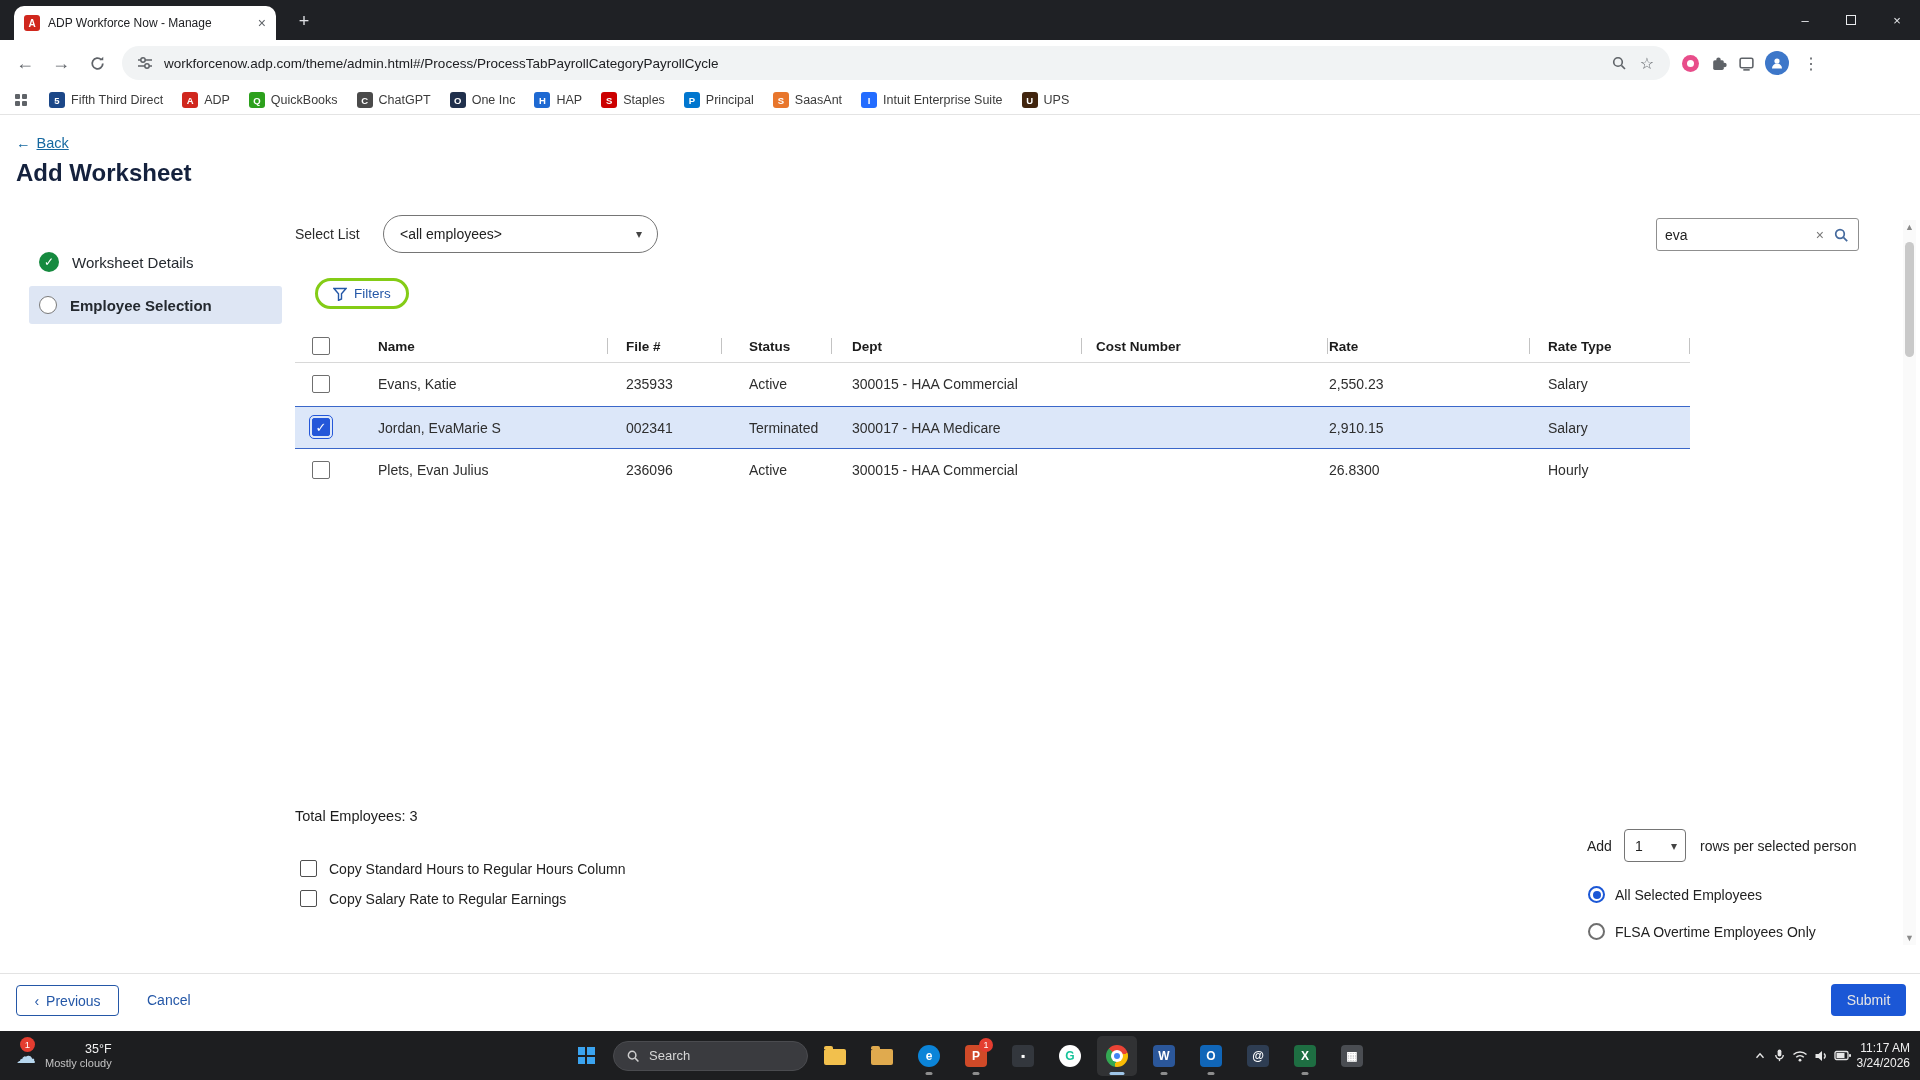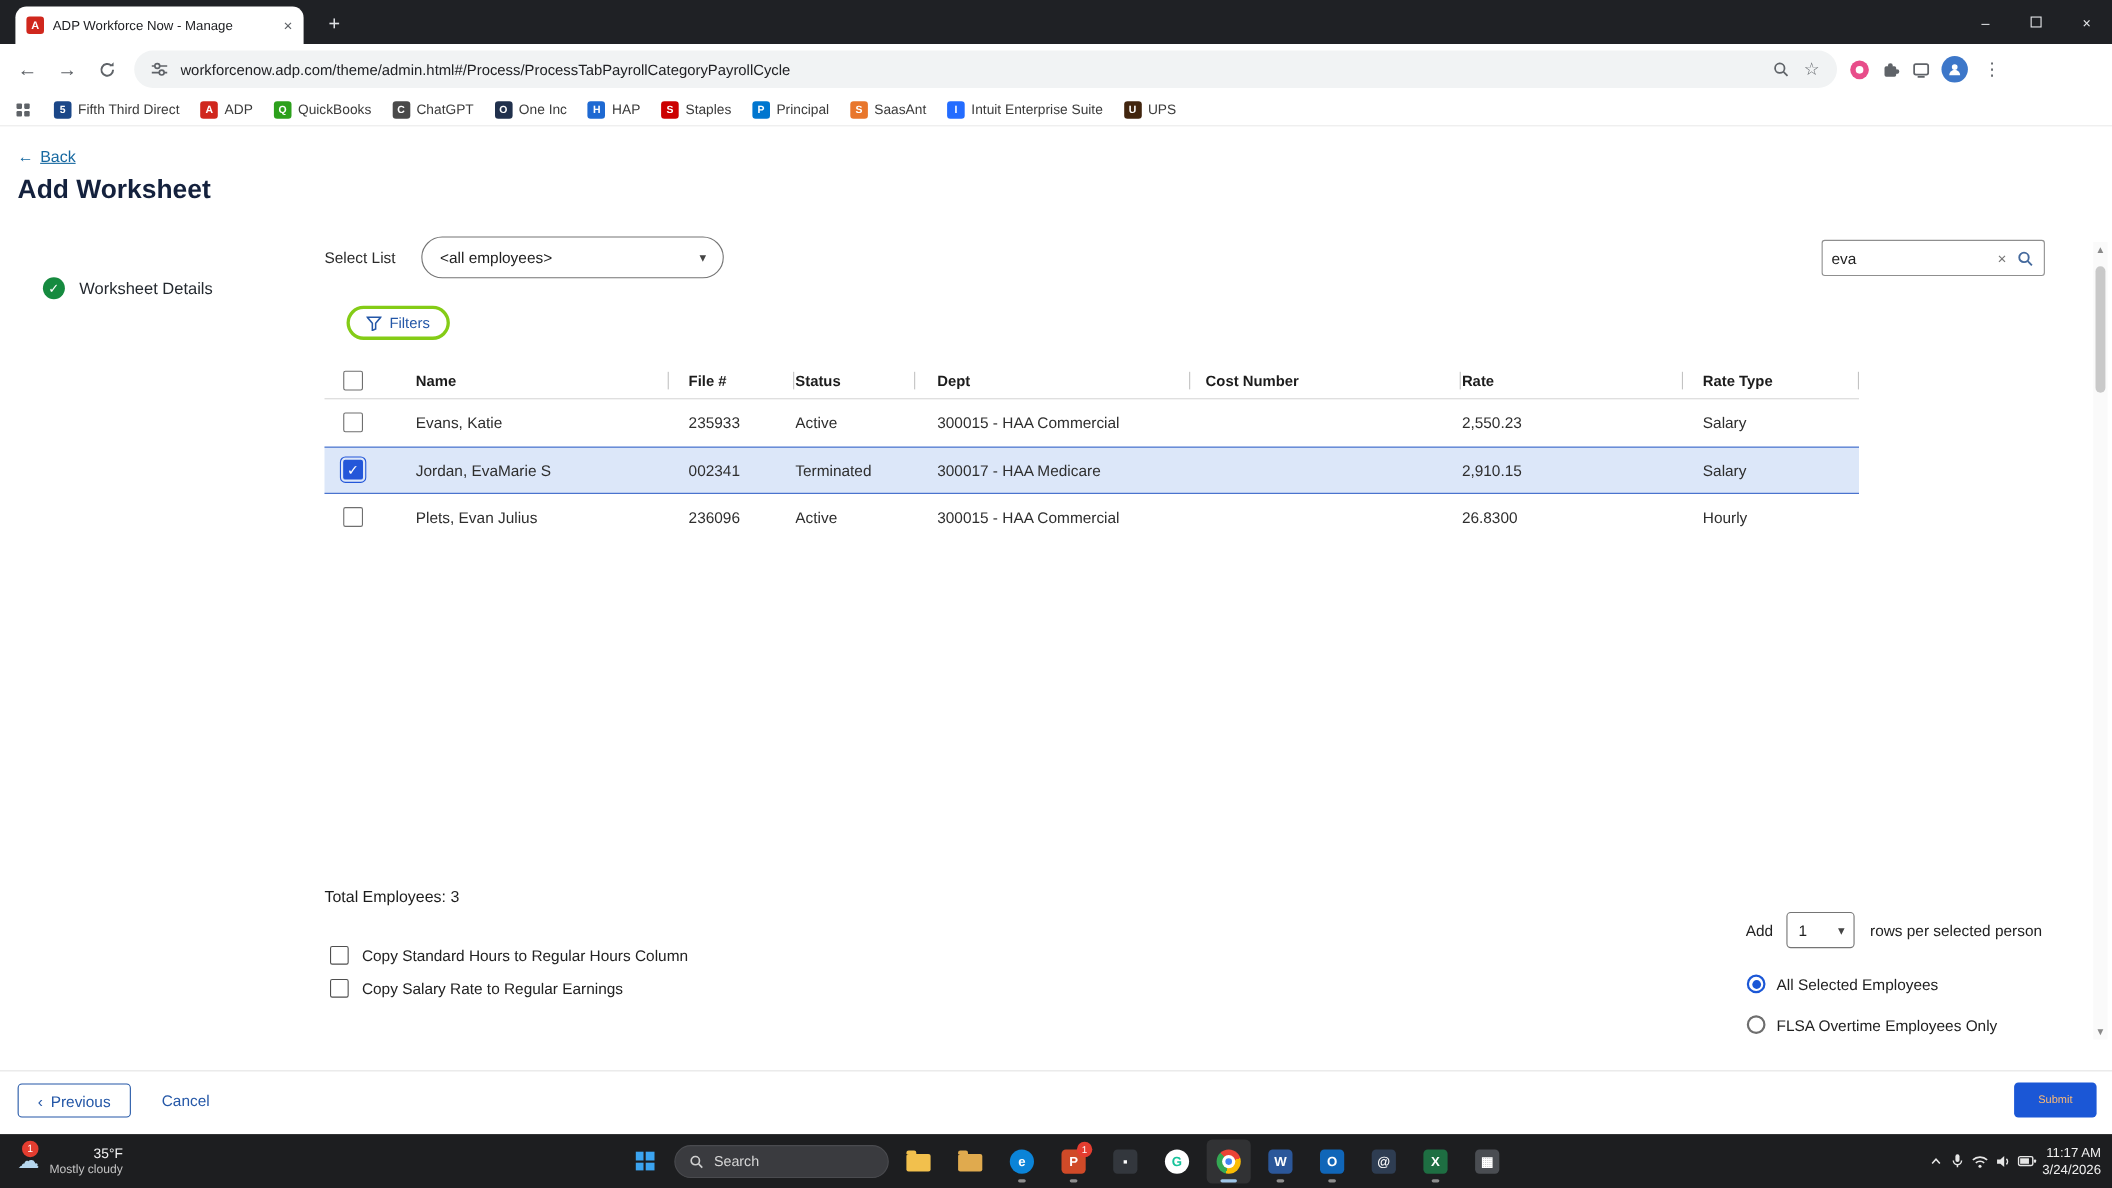--- a/index.html
+++ b/index.html
@@ -58,21 +58,21 @@
   .clear-x { color:#777; font-size:14px; }
 
   .filters-btn { position:absolute; left:315px; top:163px; height:31px; padding:0 15px; border:3px solid #84cc16; border-radius:16px; color:#2457a7; font-size:13.5px; display:inline-flex; align-items:center; gap:7px; background:#fff; }
 
   .table { position:absolute; left:295px; top:215px; width:1395px; }
   .thead { position:relative; height:33px; border-bottom:1px solid #d8d8d8; font-size:13.5px; font-weight:bold; color:#1c1c1c; }
   .th, .td { position:absolute; line-height:33px; white-space:nowrap; overflow:hidden; }
   .td { line-height:43px; font-weight:normal; font-size:14px; color:#2e2e2e; }
   .cl-name { left:83px; width:225px; }
   .cl-file { left:331px; width:95px; }
-  .cl-status { left:428px; width:100px; }
+  .cl-status { left:454px; width:100px; }
   .cl-dept { left:557px; width:230px; }
   .cl-cost { left:801px; width:230px; }
   .cl-rate { left:1034px; width:170px; }
   .cl-rtype { left:1253px; width:135px; }
   .sep { position:absolute; top:8px; width:1px; height:16px; background:#c3c3c3; }
   .trow { position:relative; height:43px; }
   .trow.selected { background:#dce7f9; border-top:1px solid #3a67c9; border-bottom:1px solid #3a67c9; }
   .cb { position:absolute; left:17px; top:12px; width:18px; height:18px; border:1.5px solid #6f6f6f; border-radius:2px; background:#fff; display:flex; align-items:center; justify-content:center; }
   .trow .cb { top:12px; }
   .trow.selected .cb { top:11px; }
@@ -94,21 +94,21 @@
   .radio-row { position:absolute; left:1588px; display:flex; align-items:center; gap:10px; }
   .radio-1 { top:771px; } .radio-2 { top:808px; }
   .rad { width:17px; height:17px; border-radius:50%; border:2px solid #6e6e6e; background:#fff; position:relative; flex:none; }
   .rad.sel { border-color:#1b57d6; }
   .rad.sel::after { content:''; position:absolute; inset:2.5px; background:#1b57d6; border-radius:50%; }
   .radio-label { font-size:14px; color:#222; }
 
   .footer { position:absolute; left:0; right:0; top:858px; height:58px; border-top:1px solid #e3e3e3; }
   .prev-btn { position:absolute; left:16px; top:11px; width:103px; height:31px; border:1px solid #2457a7; border-radius:4px; color:#2457a7; font-size:14px; background:#fff; display:flex; align-items:center; justify-content:center; gap:7px; }
   .cancel-link { position:absolute; left:147px; top:18px; color:#2457a7; font-size:14px; }
-  .submit-btn { position:absolute; right:14px; top:10px; width:75px; height:32px; background:#1b57d6; border:none; border-radius:4px; color:#fdba74; font-size:10px; display:flex; align-items:center; justify-content:center; }
+  .submit-btn { position:absolute; right:14px; top:10px; width:75px; height:32px; background:#1b57d6; border:none; border-radius:4px; color:#e5e5e5; font-size:14px; display:flex; align-items:center; justify-content:center; }
 
   .scrollbar { position:absolute; right:4px; top:105px; width:13px; height:725px; background:#fafafa; }
   .sb-arrow { position:absolute; left:0; width:13px; height:14px; color:#8a8a8a; font-size:9px; display:flex; align-items:center; justify-content:center; }
   .sb-up { top:0; } .sb-down { bottom:0; }
   .sb-thumb { position:absolute; left:2px; top:22px; width:9px; height:115px; background:#c9c9c9; border-radius:5px; }
 
   
   .taskbar { position:absolute; bottom:0; left:0; width:1920px; height:49px; background:#1d1e20; color:#fff; }
   .weather { position:absolute; left:6px; top:0; height:49px; display:flex; align-items:center; gap:9px; padding:0 10px; }
   .weather-icon { font-size:20px; color:#b7d7ee; line-height:1; }
@@ -274,20 +274,24 @@
     <div class="back-link">
       <span>←</span>
       <span class="bl-text">Back</span>
     </div>
     <div class="page-title">Add Worksheet</div>
 
     <div class="step step-1">
       <span class="circ-done">✓</span>
       <span class="step-label">Worksheet Details</span>
     </div>
+    <div class="step step-2">
+      <span class="circ-todo"></span>
+      <span class="step-label">Employee Selection</span>
+    </div>
 
     <div class="select-label">Select List</div>
     <div class="select-dd">
       <span>&lt;all employees&gt;</span>
       <span class="dd-caret">▾</span>
     </div>
 
     <div class="search-box">
       <input value="eva" style="">
       <span class="clear-x">×</span>

